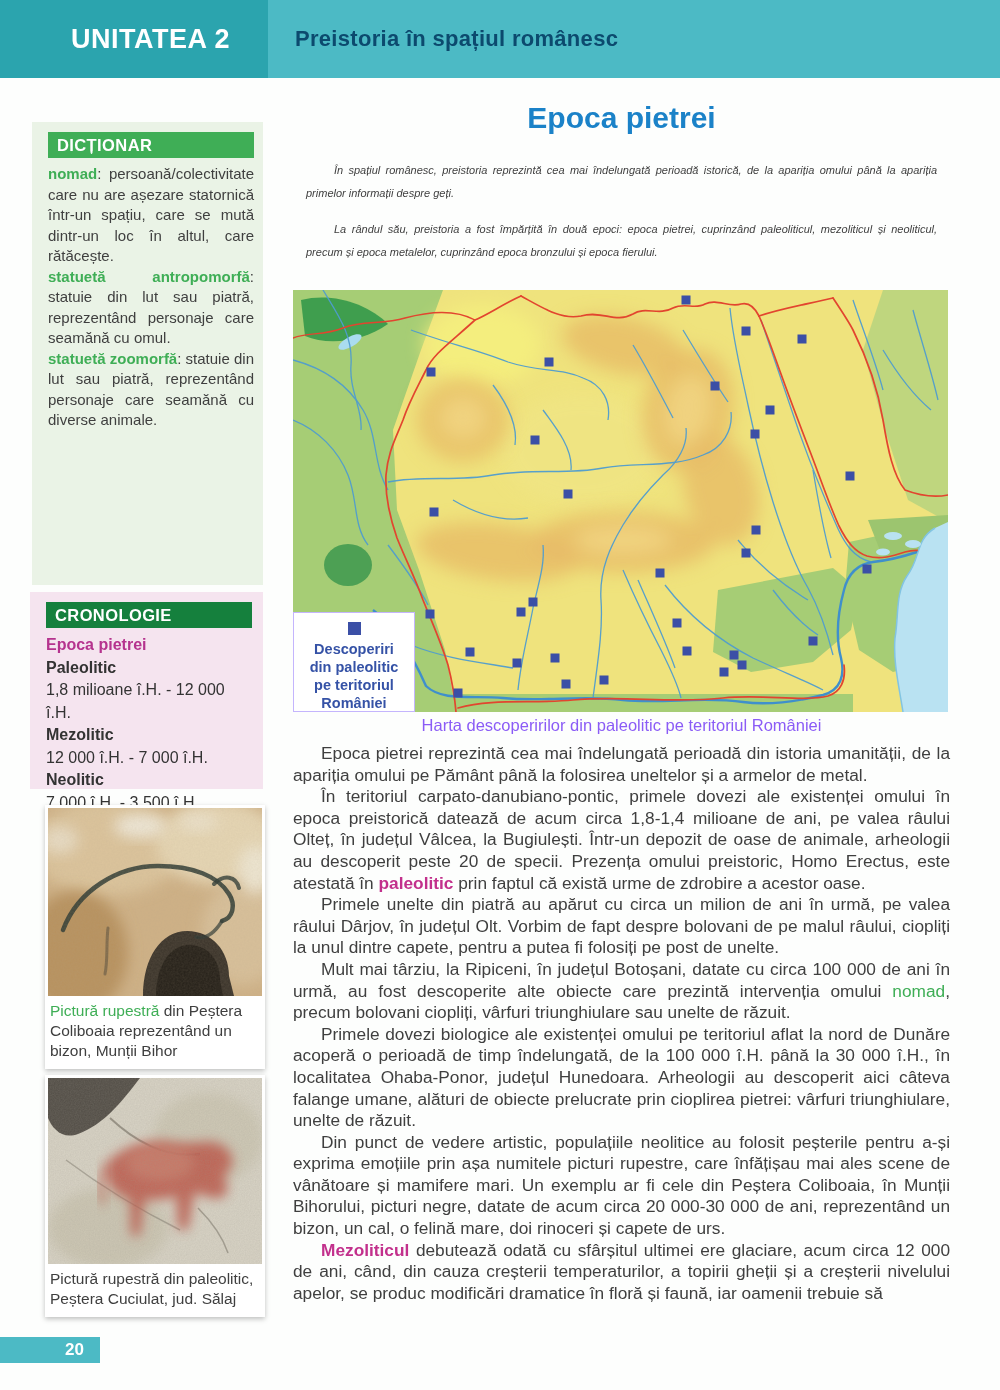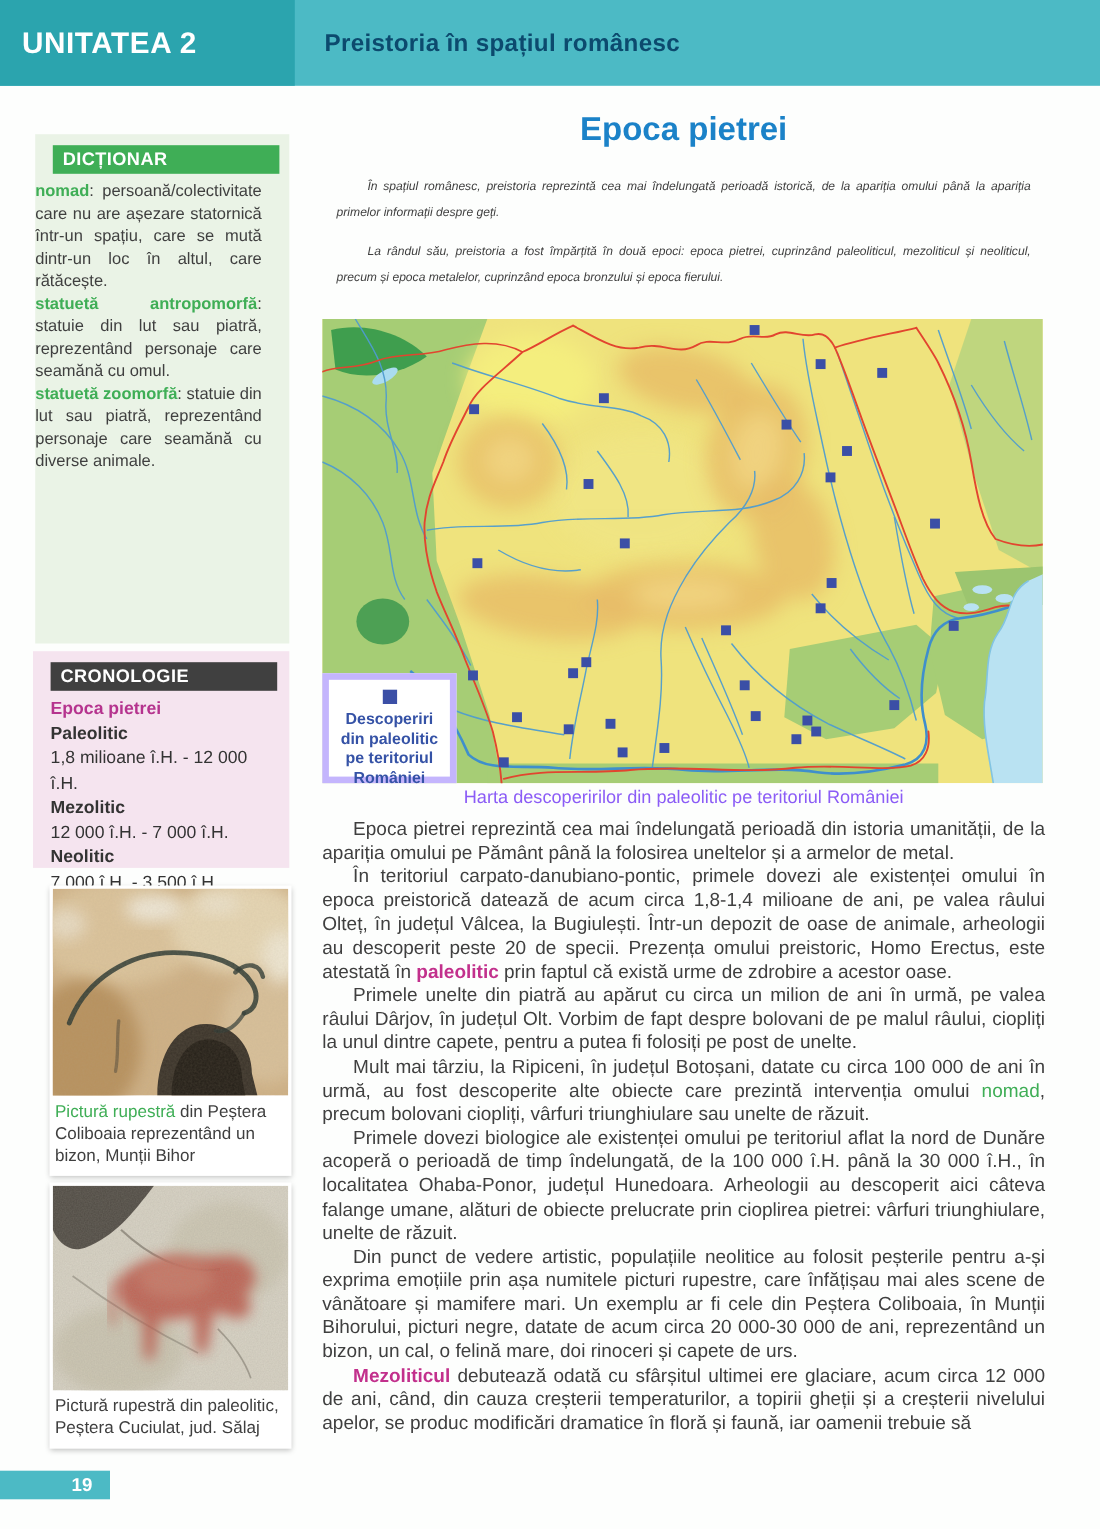--- a/index.html
+++ b/index.html
@@ -3,32 +3,32 @@
 <meta charset="utf-8">
 <style>
   html,body{margin:0;padding:0;width:1000px;height:1390px;background:#ffffff;overflow:hidden;
     font-family:"Liberation Sans",sans-serif;-webkit-font-smoothing:antialiased;}
   .page{position:relative;width:1000px;height:1390px;background:#fdfefd;}
 
   
   .banner{position:absolute;left:0;top:0;width:1000px;height:78px;background:#4cbac5;}
   .banner-unit{position:absolute;left:0;top:0;width:268px;height:78px;background:#2ba4ae;
     display:flex;align-items:center;}
-  .banner-unit span{color:#fff;font-weight:700;font-size:27px;letter-spacing:.5px;margin-left:20px;}
+  .banner-unit span{color:#fff;font-weight:700;font-size:27px;letter-spacing:.5px;margin-left:71px;}
   .banner-title{position:absolute;left:295px;top:0;height:78px;display:flex;align-items:center;}
   .banner-title span{color:#0c4a6e;font-weight:700;font-size:22px;letter-spacing:.3px;}
 
   
   .panel-dict{position:absolute;left:32px;top:122px;width:231px;height:463px;background:#eaf3e6;}
   .panel-chrono{position:absolute;left:30px;top:592px;width:233px;height:197px;background:#f5e4ef;}
   .panel-head{margin:10px 0 6px 16px;width:206px;height:26px;display:flex;align-items:center;
     box-sizing:border-box;padding-left:9px;color:#fff;font-weight:700;font-size:16.5px;letter-spacing:.4px;}
   .panel-dict .panel-head{background:#3fae56;}
-  .panel-chrono .panel-head{background:#404040;}
-  .dict-body{margin-left:0;width:206px;font-size:15px;line-height:20.5px;color:#3f3f3f;text-align:justify;}
+  .panel-chrono .panel-head{background:#15803d;}
+  .dict-body{margin-left:16px;width:206px;font-size:15px;line-height:20.5px;color:#3f3f3f;text-align:justify;}
   .dict-body p{margin:0;}
   .term{color:#3fae56;font-weight:700;}
   .chrono-body{margin-left:16px;width:206px;font-size:16px;line-height:22.5px;color:#333;}
   .chrono-era{color:#b5338e;font-weight:700;}
   .chrono-name{font-weight:700;}
 
   
   .figure{position:absolute;left:45px;width:220px;background:#fff;box-shadow:0 2px 5px rgba(0,0,0,.25);
     padding:3px 3px 0 3px;box-sizing:border-box;}
   .figure svg{display:block;width:214px;}
@@ -41,21 +41,21 @@
     box-sizing:border-box;padding-right:16px;}
 
   
   .main{position:absolute;left:293px;top:96px;width:657px;}
   .main-title{height:50px;text-align:center;color:#1b82c8;font-weight:700;font-size:30px;line-height:44px;}
   .intro p{margin:13px;font-style:italic;font-size:11px;line-height:23px;color:#3f3f3f;
     text-align:justify;text-indent:28px;}
   .mapwrap{position:relative;width:655px;height:422px;margin-top:26px;}
   .mapwrap svg{display:block;}
   .map-legend{position:absolute;left:0px;bottom:0px;width:122px;height:100px;background:#fff;
-    border:6px solid #c4b5fd;box-sizing:border-box;text-align:center;}
+    border:1px solid #c4b5fd;box-sizing:border-box;text-align:center;}
   .legend-swatch{width:13px;height:13px;background:#3b4fa6;margin:9px auto 5px auto;}
   .legend-line{font-size:14.5px;line-height:18px;font-weight:700;color:#3552a6;}
   .map-caption{text-align:center;font-size:16.5px;color:#8b5cf6;margin-top:4px;}
   .bodytext{margin-top:8px;}
   .bodytext p{margin:0;font-size:17.3px;line-height:21.6px;color:#3f3f3f;text-align:justify;text-indent:28px;}
   .g{color:#3fae56;}
   .m{color:#c2308c;font-weight:700;}
   .mb{color:#c2308c;font-weight:700;}
 </style>
 </head>
@@ -147,21 +147,21 @@
       <path d="M58,86 C72,70 98,60 124,64 C148,68 163,58 177,69 C188,78 186,92 175,98
                C182,107 181,117 172,120 C163,122 154,114 146,116 L140,152 L130,151 L128,118
                C116,123 106,121 96,123 L92,158 L83,157 L82,121 C72,119 62,112 58,100 Z" fill="#bf5a4b" opacity="0.9" filter="url(#soft2)"></path>
       <ellipse cx="112" cy="85" rx="34" ry="18" fill="#d28a76" opacity="0.5" filter="url(#soft2)"></ellipse>
       <path d="M60,88 C52,98 50,112 56,126" stroke="#bf5a4b" stroke-width="6" fill="none" opacity="0.7" filter="url(#soft2)"></path>
       <rect width="214" height="186" filter="url(#grain2)" opacity="0.55"></rect>
     </svg>
     <div class="fig-caption"><span>Pictură rupestră din paleolitic, Peștera Cuciulat, jud. Sălaj</span></div>
   </div>
 
-  <div class="pagenum">19</div>
+  <div class="pagenum">20</div>
 
   <div class="main">
     <div class="main-title">Epoca pietrei</div>
 
     <div class="intro">
       <p>În spațiul românesc, preistoria reprezintă cea mai îndelungată perioadă istorică, de la apariția omului până la apariția primelor informații despre geți.</p>
       <p>La rândul său, preistoria a fost împărțită în două epoci: epoca pietrei, cuprinzând paleoliticul, mezoliticul și neoliticul, precum și epoca metalelor, cuprinzând epoca bronzului și epoca fierului.</p>
     </div>
 
     <div class="mapwrap">

